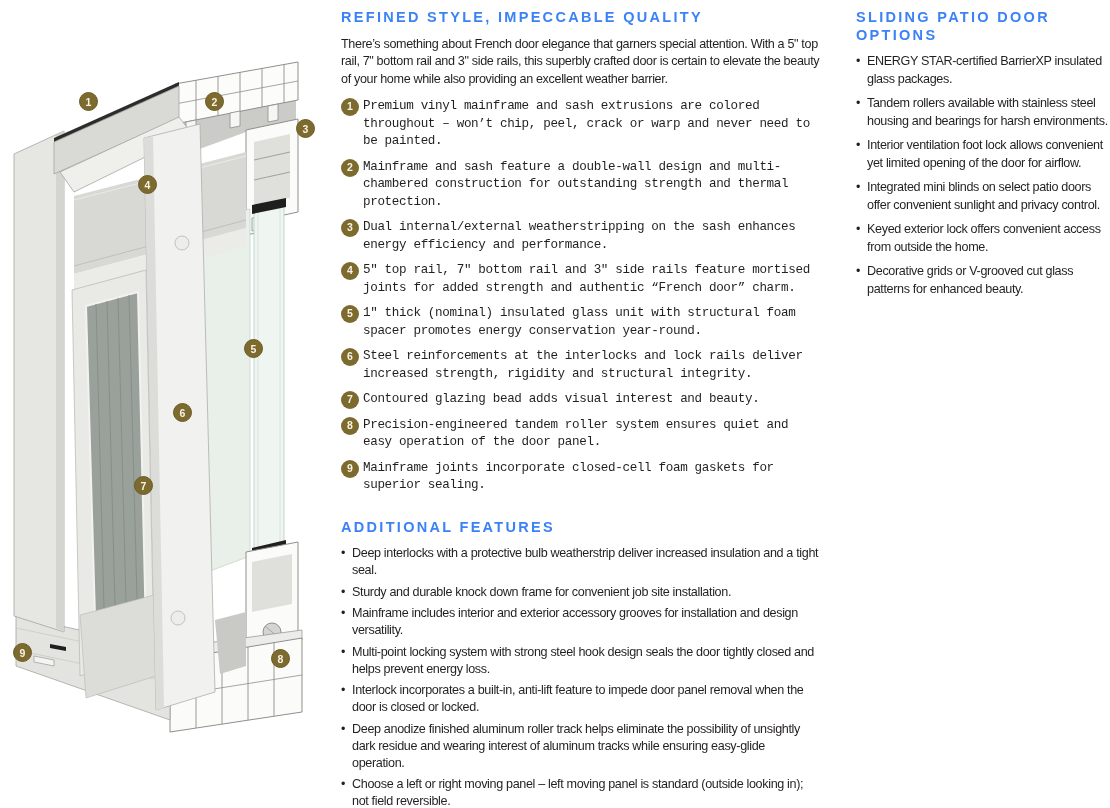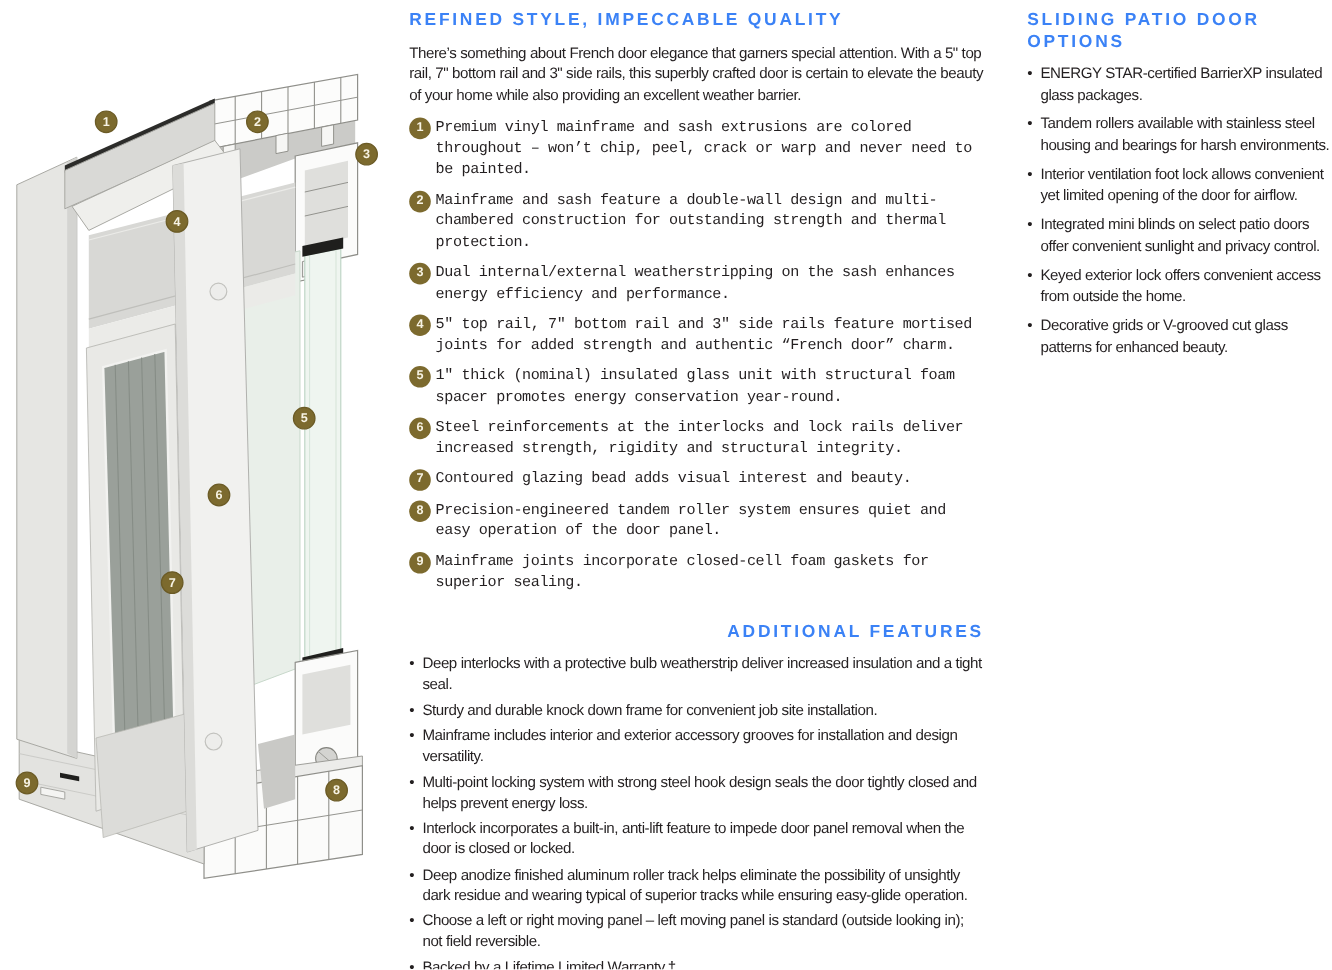--- a/index.html
+++ b/index.html
@@ -24,21 +24,21 @@
     position:absolute;left:0;top:0;width:18px;height:18px;border-radius:50%;
     background:#7c6a2e;color:#f7f3e4;font-size:10.5px;font-weight:700;
     display:flex;align-items:center;justify-content:center;letter-spacing:0;
   }
   .num-item p{margin:0;font-family:Liberation Mono, monospace;}
   
   .bullet-list{margin:0;padding:0;list-style:none;}
   .bullet-list li{position:relative;padding-left:11px;margin:0 0 4.5px 0;}
   .bullet-list li::before{content:"\2022";position:absolute;left:0;top:0;}
   .col-right .bullet-list li{margin-bottom:7px;}
-  .features-heading{margin-top:24px;text-align:right;}
+  .features-heading{margin-top:24px;}
   .bullets-mid{line-height:17px;}
   
   .illustration{position:absolute;left:0;top:0;width:334px;height:760px;}
   .illustration svg{position:absolute;left:6px;top:60px;}
   .callout-badge{
     position:absolute;width:19px;height:19px;border-radius:50%;
     background:#7c6a2e;border:1px solid #6b5b26;box-sizing:border-box;
     color:#f7f3e4;font-size:10.5px;font-weight:700;
     display:flex;align-items:center;justify-content:center;
     font-family:"Liberation Sans", sans-serif;
@@ -182,21 +182,21 @@
       </li>
     </ul>
 
     <h2 class="gold-heading features-heading">ADDITIONAL FEATURES</h2>
     <ul class="bullet-list bullets-mid">
       <li>Deep interlocks with a protective bulb weatherstrip deliver increased insulation and a tight seal.</li>
       <li>Sturdy and durable knock down frame for convenient job site installation.</li>
       <li>Mainframe includes interior and exterior accessory grooves for installation and design versatility.</li>
       <li>Multi-point locking system with strong steel hook design seals the door tightly closed and helps prevent energy loss.</li>
       <li>Interlock incorporates a built-in, anti-lift feature to impede door panel removal when the door is closed or locked.</li>
-      <li>Deep anodize finished aluminum roller track helps eliminate the possibility of unsightly dark residue and wearing typical of superior tracks while ensuring easy-glide operation.</li>
+      <li>Deep anodize finished aluminum roller track helps eliminate the possibility of unsightly dark residue and wearing interest of aluminum tracks while ensuring easy-glide operation.</li>
       <li>Choose a left or right moving panel – left moving panel is standard (outside looking in); not field reversible.</li>
       <li>Backed by a Lifetime Limited Warranty.†</li>
     </ul>
   </div>
 
   <div class="col-right body-text">
     <h2 class="gold-heading">SLIDING PATIO DOOR OPTIONS</h2>
     <ul class="bullet-list">
       <li>ENERGY STAR-certified BarrierXP insulated glass packages.</li>
       <li>Tandem rollers available with stainless steel housing and bearings for harsh environments.</li>

